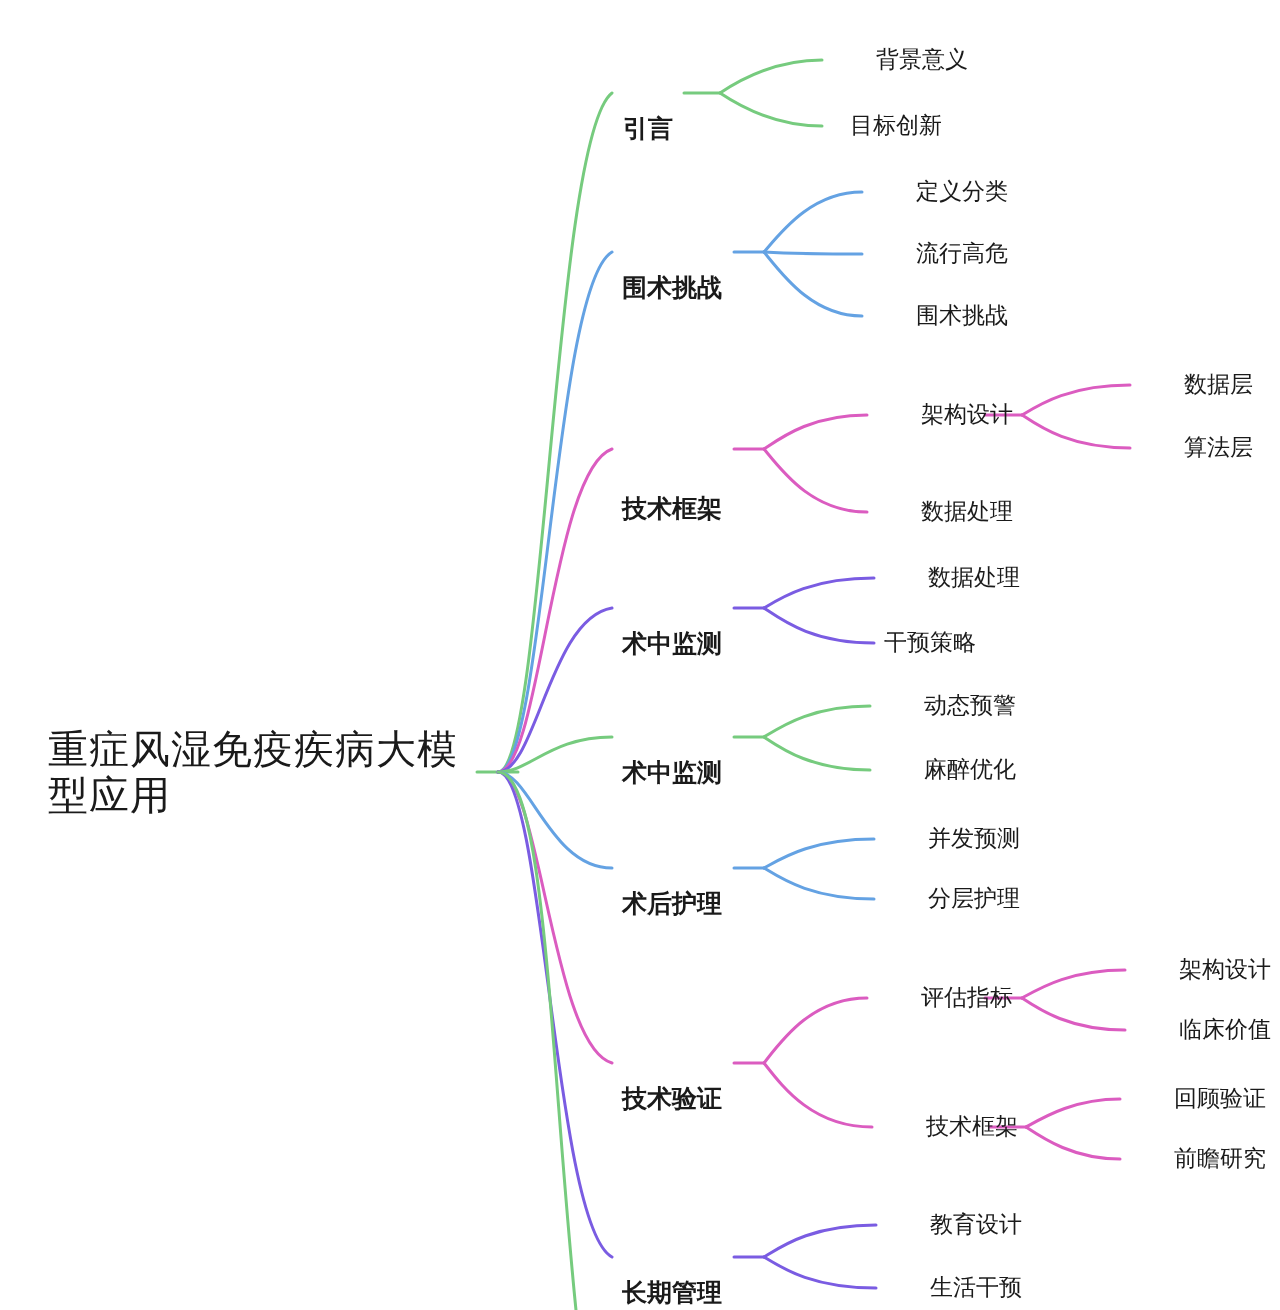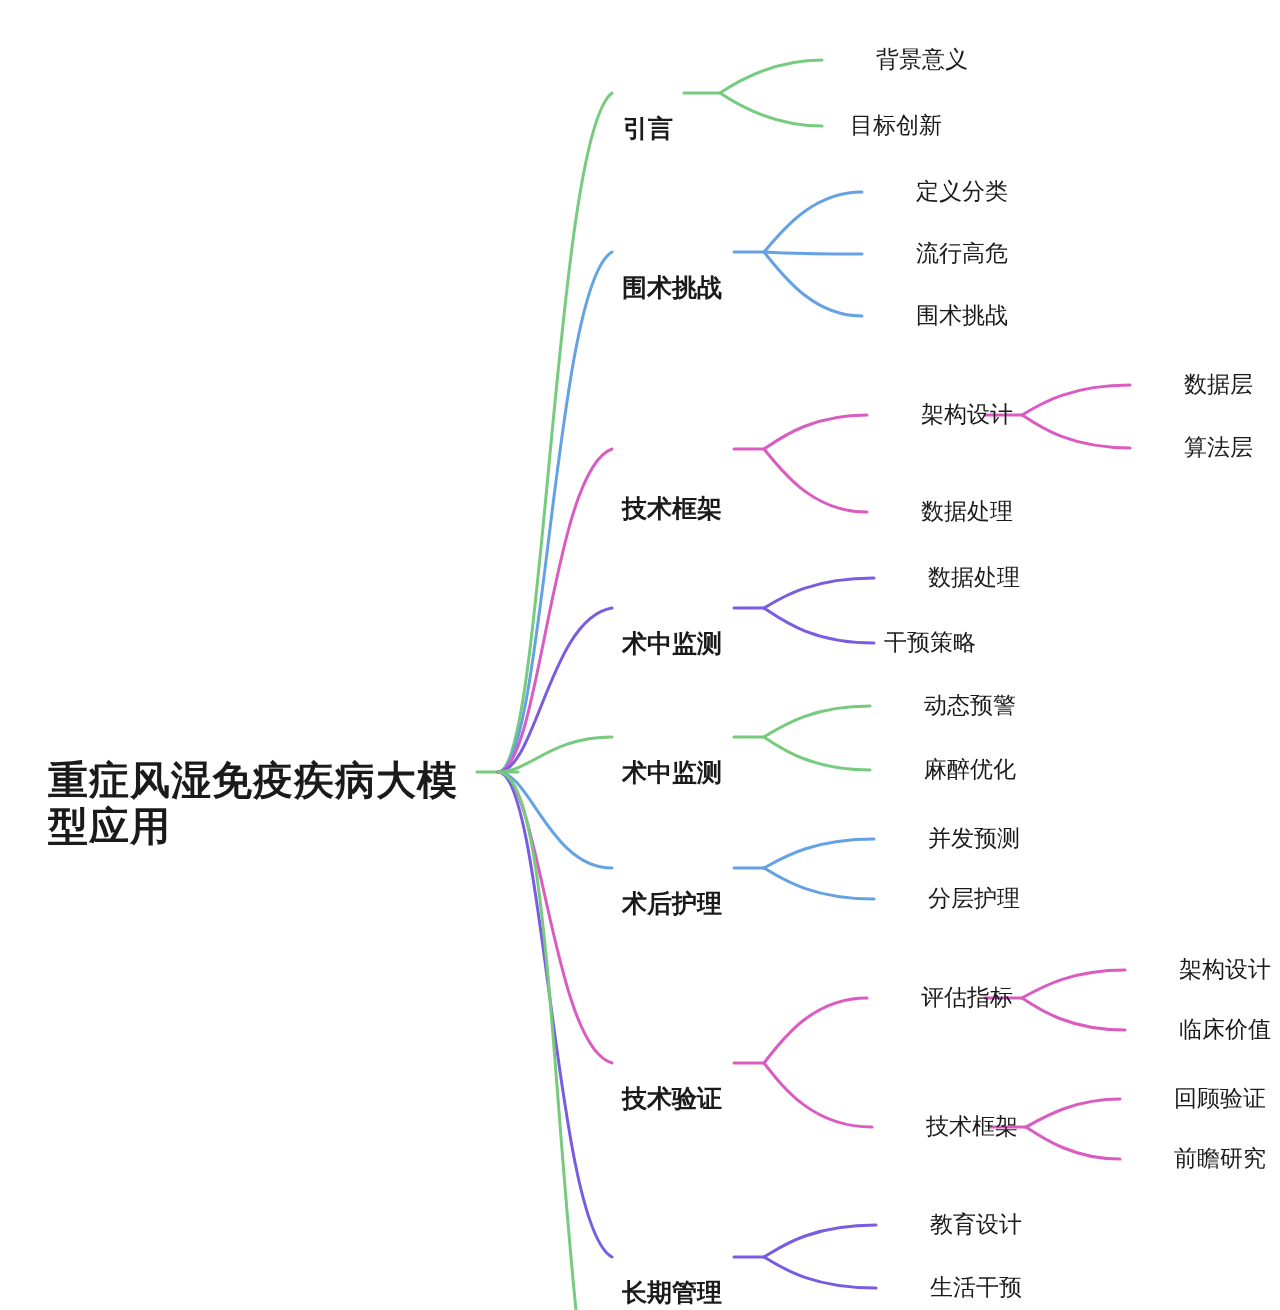--- a/index.html
+++ b/index.html
@@ -16,26 +16,25 @@
   .edges path{fill:none;stroke-width:3;stroke-linecap:round;}
   .node{
     position:absolute;
     white-space:nowrap;
     line-height:1;
     cursor:default;
     color:#1a1a1a;
   }
   .root{
     font-size:40px;
-    font-weight:700;
+    font-weight:400;
     line-height:1.15;
     white-space:normal;
     width:424px;
     letter-spacing:1px;
-    margin-top:31px;
   }
   .lvl1{font-size:25px;font-weight:700;margin-top:36px;}
   .leaf{font-size:23px;font-weight:400;margin-left:46px;}
 </style>
 </head>
 <body>
 
 <div class="canvas">
 
   <svg class="edges" width="1280" height="1310" viewBox="0 0 1280 1310" xmlns="http://www.w3.org/2000/svg">

